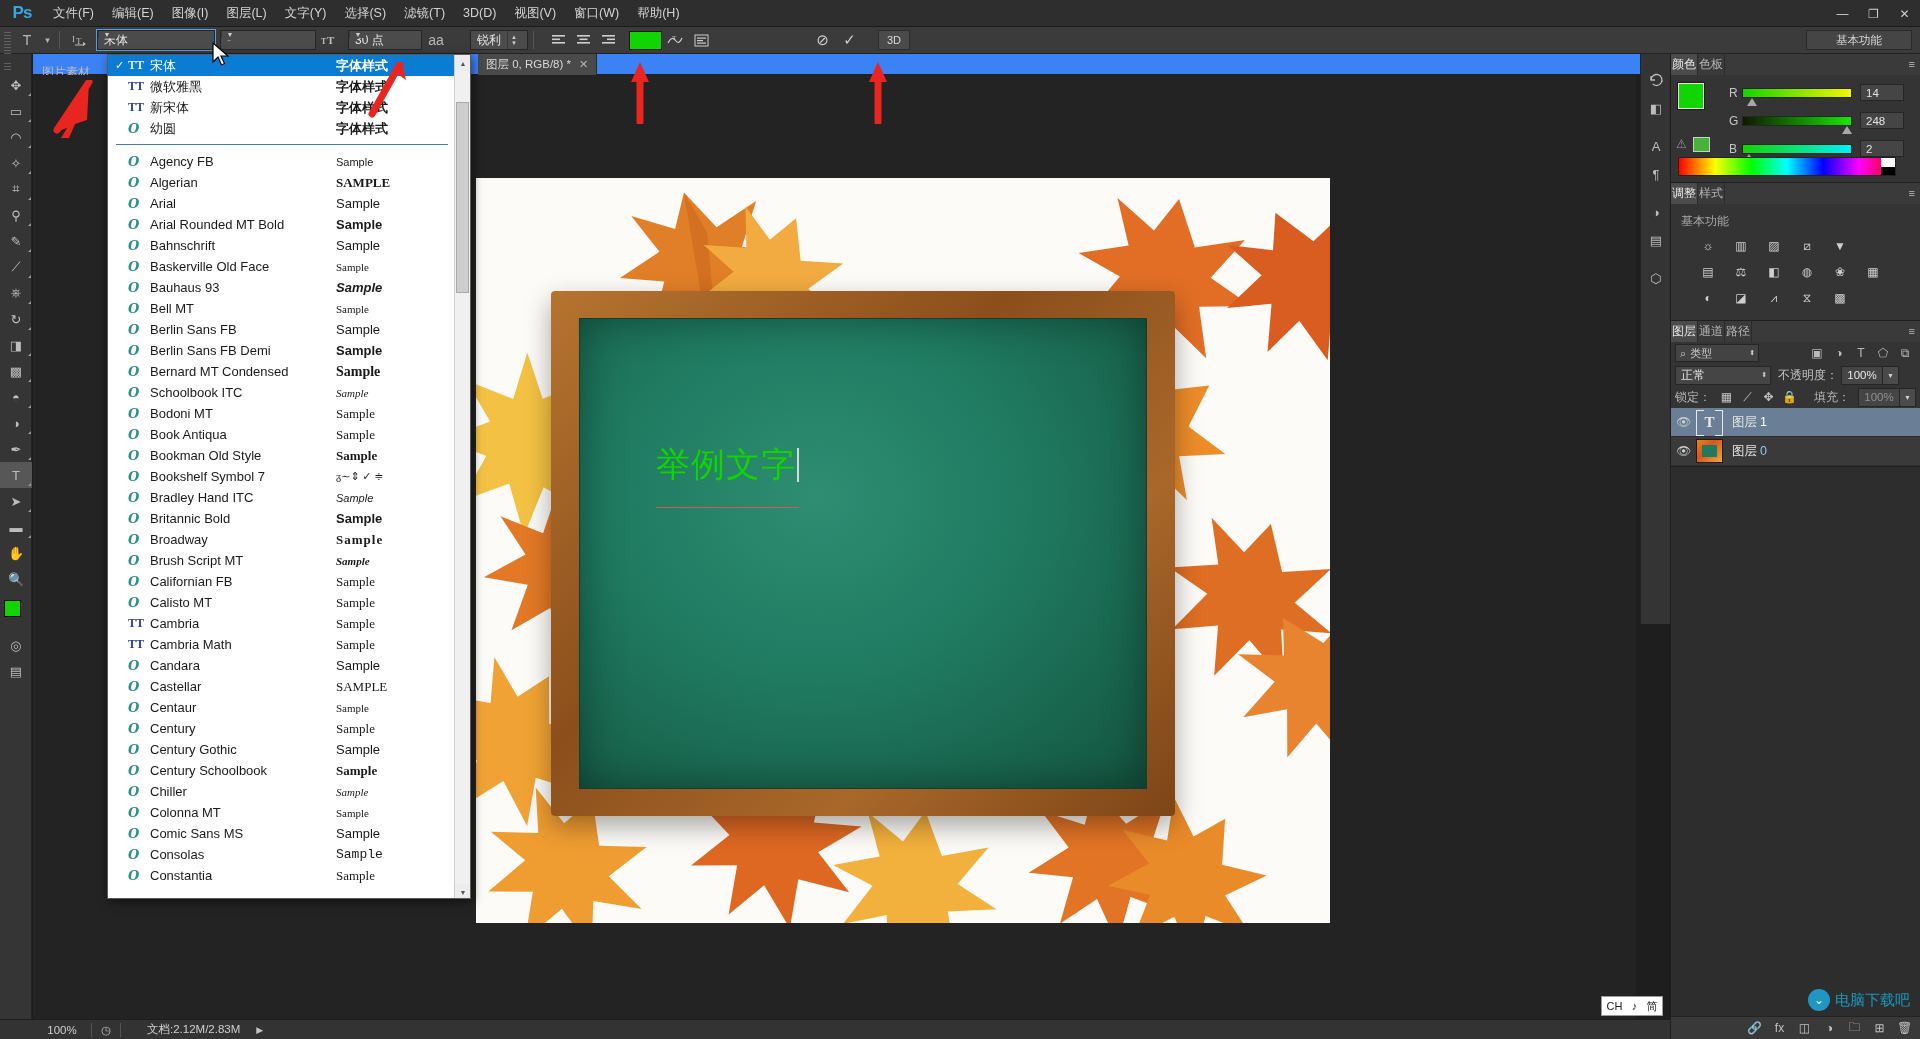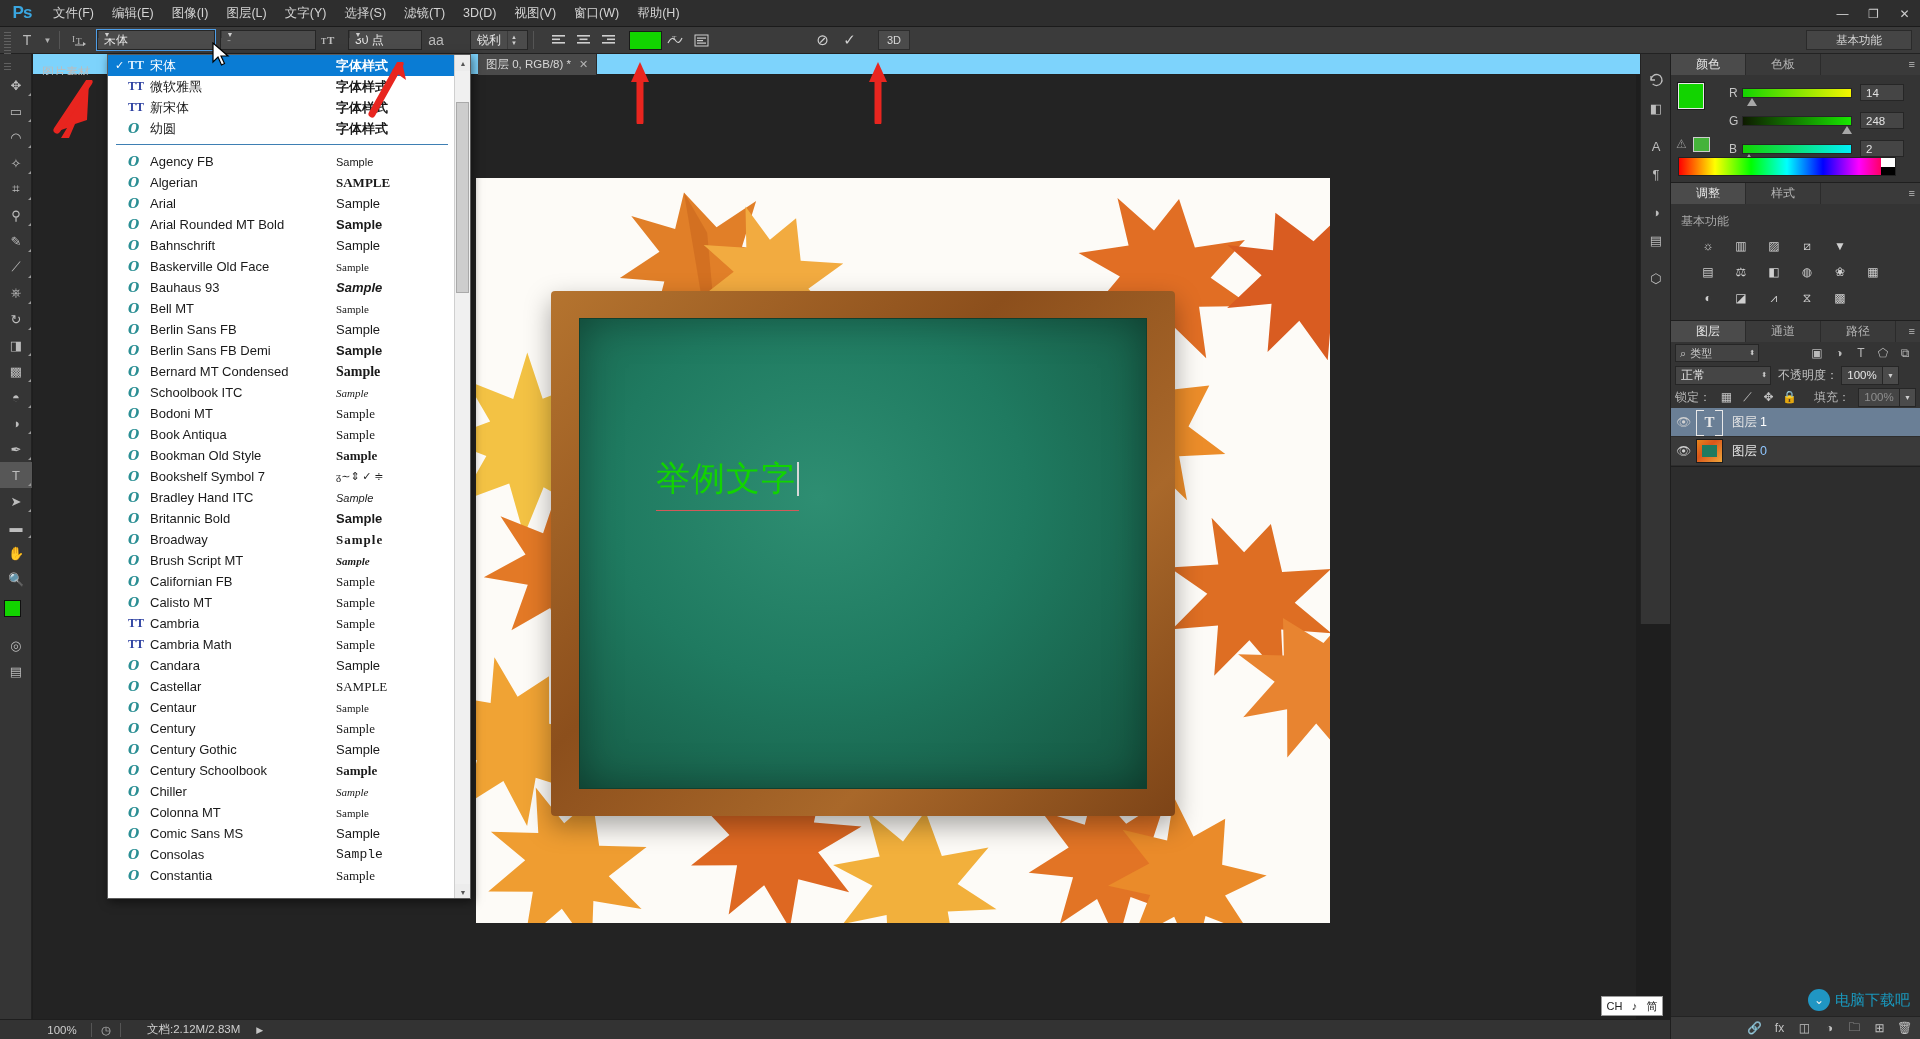--- a/index.html
+++ b/index.html
@@ -85,21 +85,21 @@
   .tool::after { content:""; position:absolute; right:1px; bottom:2px;
      border-left:3px solid transparent; border-bottom:3px solid #9a9a9a; }
   .tool.nocorner::after { display:none; }
   .fgbg { position:relative; width:32px; height:34px; margin-top:6px; }
   .fgbg .fg { position:absolute; left:4px; top:2px; width:17px; height:17px; background:#12d400;
      border:1px solid #111; }
   .fgbg .bg { position:absolute; left:13px; top:12px; width:17px; height:17px; background:#e4b6e8;
      border:1px solid #111; z-index:-1; }
 
   
-  .doctab-row { position:absolute; left:33px; top:54px; width:1637px; height:21px; background:#7dd3fc;
+  .doctab-row { position:absolute; left:33px; top:54px; width:1637px; height:21px; background:#3b82f6;
      border-bottom:1px solid #202020; }
   .doctab { position:absolute; left:445px; top:0; height:21px; background:#4a4a4a;
      display:flex; align-items:center; padding:0 8px; font-size:11.5px; color:#d6d6d6;
      border-right:1px solid #2a2a2a; }
   .doctab .x { margin-left:8px; font-size:11px; color:#b4b4b4; }
   .panel-arrow-left { position:absolute; left:1656px; top:60px; color:#9b9b9b; font-size:9px; }
 
   
   .hint-text { position:absolute; left:42px; top:64px; font-size:12px; color:#bcbcbc; }
 
@@ -107,23 +107,23 @@
   .canvas-area { position:absolute; left:33px; top:75px; width:1603px; height:944px; background:#232323; }
   .artboard { position:absolute; left:443px; top:103px; width:854px; height:745px;
      background:#fdfbf7; overflow:hidden; }
   .leaves-bg { position:absolute; inset:0; }
   .board-frame { position:absolute; left:75px; top:113px; width:624px; height:525px;
      background:linear-gradient(135deg,#b5742f,#8c4f1c 40%,#a9682a 70%,#7d4417);
      border-radius:4px; box-shadow:0 10px 26px rgba(0,0,0,.34); }
   .board-inner { position:absolute; left:28px; top:27px; right:28px; bottom:27px;
      background:radial-gradient(ellipse at 42% 38%, #2e8e72 0%, #1f7a60 45%, #14543f 100%);
      border:1px solid #10402f; box-shadow:inset 0 0 40px rgba(0,0,0,.35); }
-  .canvas-text { position:absolute; left:180px; top:278px; font-size:34px; color:#12d400;
+  .canvas-text { position:absolute; left:180px; top:264px; font-size:34px; color:#12d400;
      font-family:"DejaVu Sans", sans-serif; letter-spacing:1px; white-space:nowrap;
-     border-bottom:1px solid #d25a5a; padding-bottom:8px; }
+     border-bottom:1px solid #d25a5a; padding-bottom:19px; }
   .text-caret { display:inline-block; width:2px; height:34px; background:#d8d8d8;
      vertical-align:-6px; margin-left:1px; }
 
   
   .fontmenu {
     position:absolute; left:107px; top:54px; width:364px; height:845px;
     background:#ffffff; border:1px solid #5b5b5b; z-index:60; overflow:hidden;
     box-shadow:2px 3px 9px rgba(0,0,0,.5);
   }
   .fm-scroll { position:absolute; left:0; top:0; width:348px; height:845px; }
@@ -160,21 +160,21 @@
   .dock { position:absolute; right:0; top:54px; width:250px; height:985px; background:#2d2d2d;
      border-left:1px solid #1e1e1e; }
   .mini-rail { position:absolute; right:250px; top:54px; width:30px; height:570px; background:#343434;
      border-left:1px solid #222; padding-top:12px; }
   .mini-btn { width:30px; height:28px; display:flex; align-items:center; justify-content:center;
      color:#bcbcbc; font-size:13px; }
   .mini-div { height:10px; }
 
   .pnl { border-bottom:1px solid #1f1f1f; }
   .pnl-tabs { height:21px; background:#3a3a3a; display:flex; align-items:stretch; position:relative; }
-  .pnl-tab { padding:0 25px; display:flex; align-items:center; font-size:12px; color:#b4b4b4;
+  .pnl-tab { padding:0 1px; display:flex; align-items:center; font-size:12px; color:#b4b4b4;
      border-right:1px solid #2b2b2b; }
   .pnl-tab.active { background:#4b4b4b; color:#e6e6e6; }
   .pnl-menu { position:absolute; right:5px; top:4px; color:#bdbdbd; font-size:11px; }
   .pnl-body { background:#343434; padding:6px 7px; }
 
   
   .color-body { position:relative; height:107px; background:#343434; }
   .cb-fg { position:absolute; left:7px; top:8px; width:26px; height:26px; background:#12d400;
      border:1px solid #e8e8e8; outline:1px solid #1b1b1b; }
   .cb-bg { position:absolute; left:22px; top:23px; width:26px; height:26px; background:#e4b6e8;

